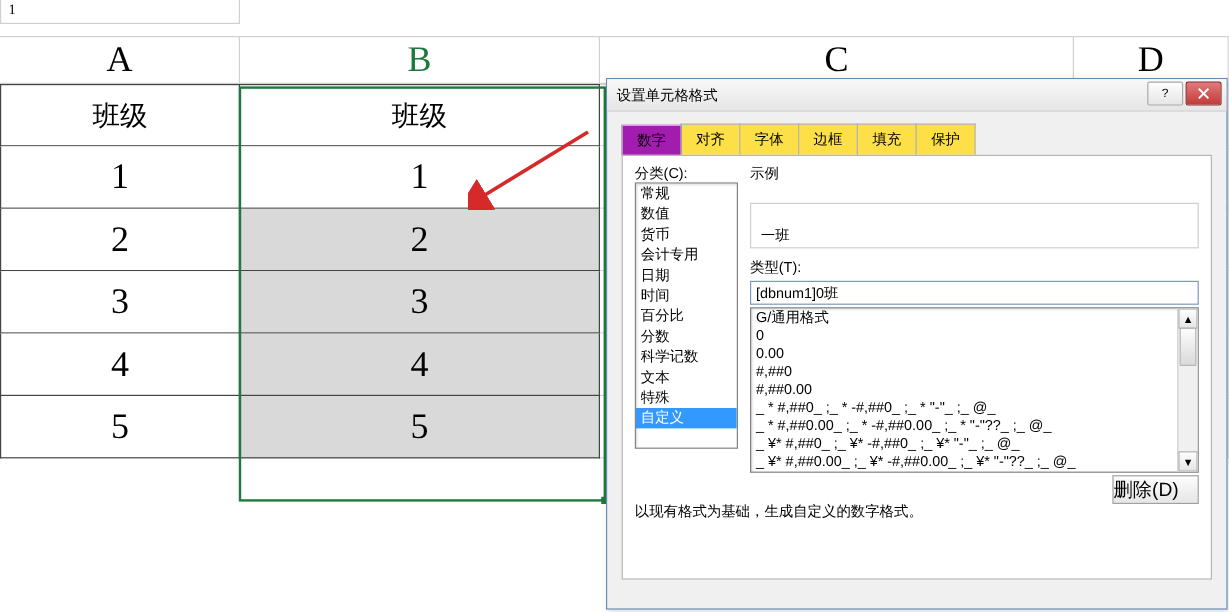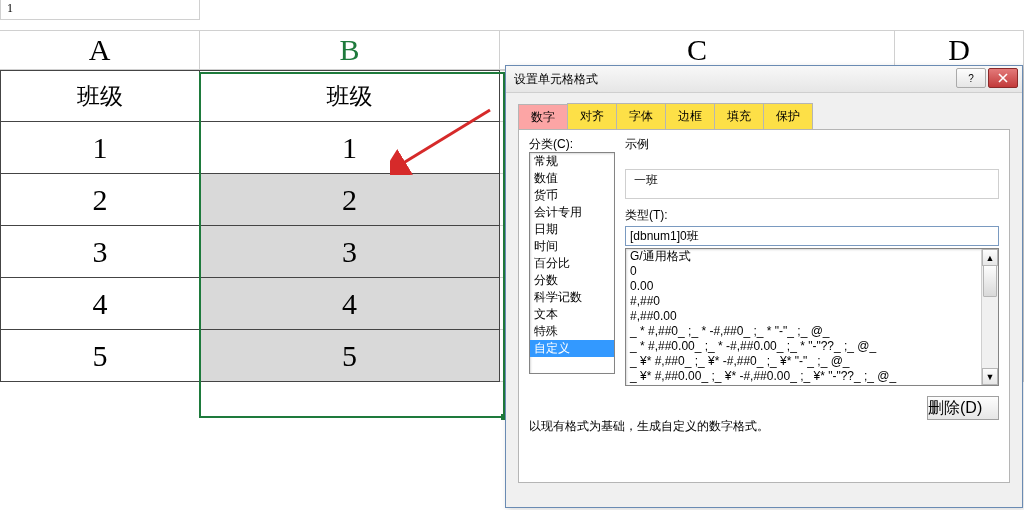--- a/index.html
+++ b/index.html
@@ -131,21 +131,21 @@
     }
     .tab {
       border: 1px solid #b5b5b5;
       border-bottom: none;
       padding: 4px 12px;
       background: #fde047;
       margin-right: -1px;
       cursor: default;
     }
     .tab.active {
-      background: #fca5a5;
+      background: #a21caf;
       position: relative;
       top: 1px;
     }
     .tabcontent {
       margin: 0 12px 12px 12px;
       border: 1px solid #b5b5b5;
       background: #fff;
       height: 352px;
       position: relative;
       font-size: 12px;
@@ -171,21 +171,21 @@
       background: #3399ff; color: #fff;
     }
     .rpanel {
       position: absolute;
       left: 106px; top: 6px; right: 10px;
     }
     .exlabel { margin-bottom: 16px; }
     .exbox {
       border: 1px solid #cfcfcf;
       height: 30px;
-      padding: 2px 8px;
+      padding: 18px 8px;
       box-sizing: border-box;
       margin-bottom: 8px;
       background: #fff;
     }
     .typelabel { margin-bottom: 2px; }
     .typeinput {
       width: 100%; box-sizing: border-box;
       border: 1px solid #7a9ac0;
       padding: 2px 4px;
       font-size: 12px;

